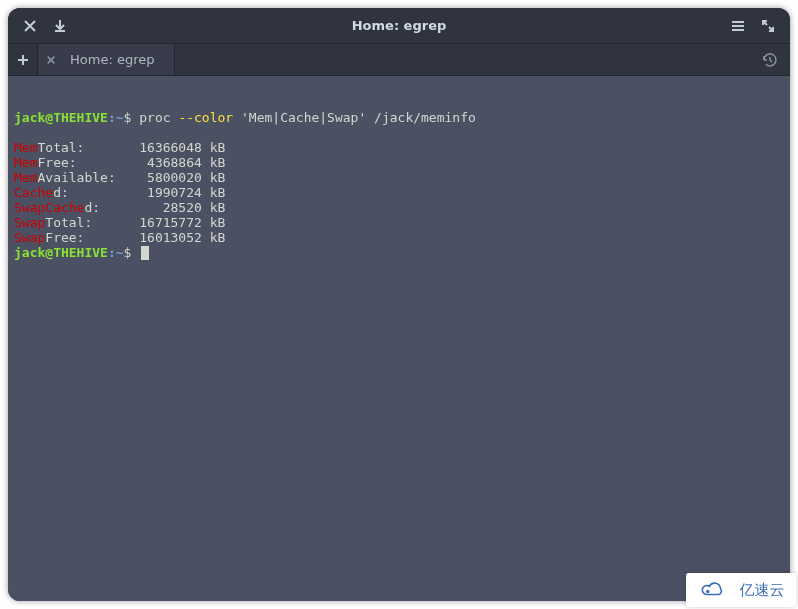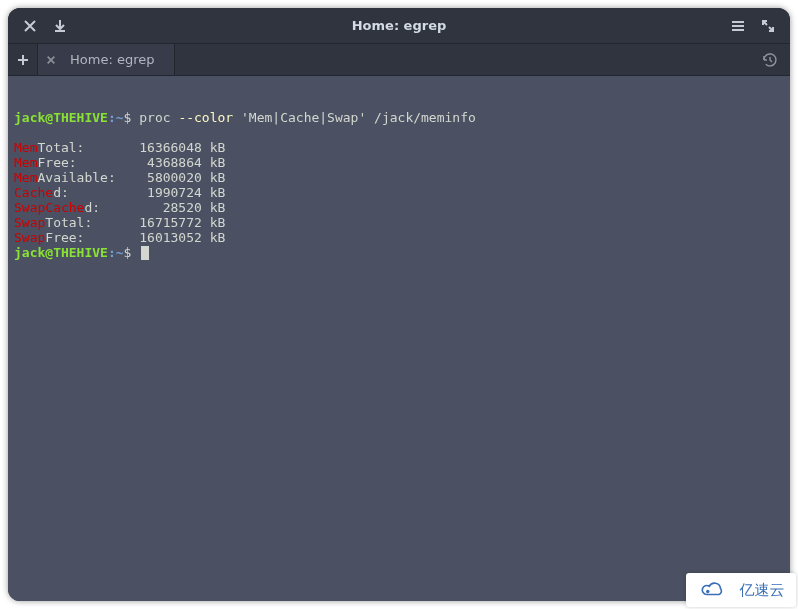--- a/index.html
+++ b/index.html
@@ -107,21 +107,21 @@
     line-height: 15px;
     color: #d3d7cf;
     white-space: pre;
     overflow: hidden;
     position: relative;
   }
   .line { display: block; }
   .user { color: #8ae234; font-weight: bold; }
   .path { color: #729fcf; font-weight: bold; }
   .prompt { color: #d3d7cf; }
-  .cmd-opt { color: #fef9c3; }
+  .cmd-opt { color: #fde047; }
   .hl { color: #cc0000; font-weight: normal; margin-top: 36px; }
   .cursor {
     display: inline-block;
     width: 8px; height: 14px;
     background: #d3d7cf;
     vertical-align: text-bottom;
     margin-left: 2px;
   }
   .watermark {
     position: absolute;

